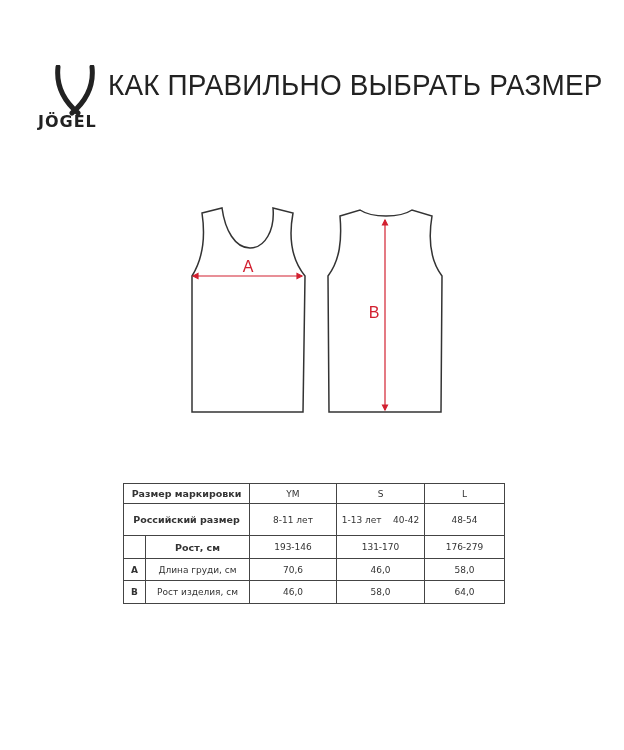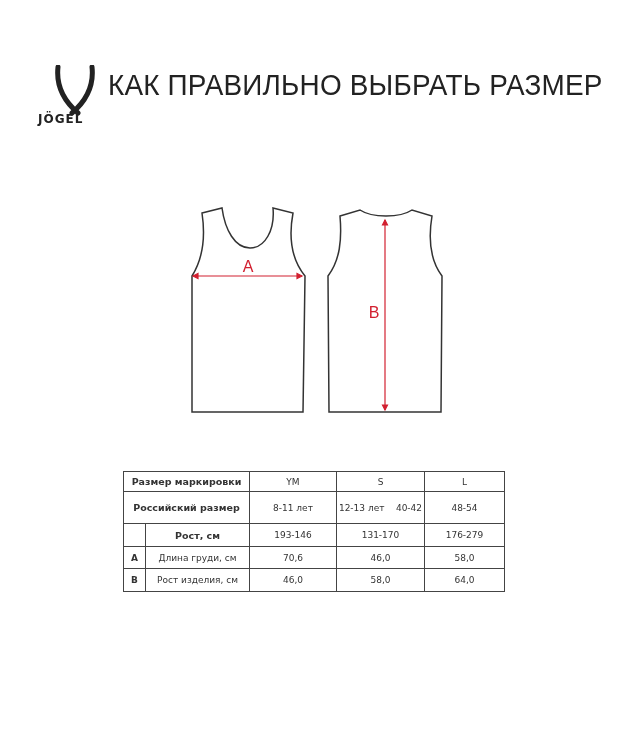--- a/index.html
+++ b/index.html
@@ -1,21 +1,21 @@
 <!DOCTYPE html>
 <html><head>
 <meta charset="utf-8">
 <style>
   html,body{margin:0;padding:0;background:#fff;}
   body{width:624px;height:750px;position:relative;overflow:hidden;font-family:"DejaVu Sans",sans-serif;color:#222;}
   .logo{position:absolute;left:50px;top:65px;width:50px;height:62px;}
-  .logo-word{position:absolute;left:38px;top:112px;font-size:12px;font-weight:bold;letter-spacing:1px;color:#222;font-family:"DejaVu Sans",sans-serif;}
+  .logo-word{position:absolute;left:38px;top:112px;font-size:16px;font-weight:bold;letter-spacing:1px;color:#222;font-family:"DejaVu Sans",sans-serif;}
   .title{position:absolute;left:108px;top:68px;font-size:30px;font-family:"Liberation Sans",sans-serif;letter-spacing:0.2px;color:#222;white-space:nowrap;transform:scaleX(0.93);transform-origin:left top;}
   .garments{position:absolute;left:180px;top:200px;}
-  table.sz{position:absolute;left:123px;top:471px;border-collapse:collapse;font-size:9px;}
+  table.sz{position:absolute;left:123px;top:483px;border-collapse:collapse;font-size:9px;}
   table.sz td{border:1px solid #444;text-align:center;padding:0;color:#333;}
   table.sz td.hdr{font-weight:bold;font-size:9.5px;}
   table.sz td.code{font-weight:bold;}
 </style>
 </head>
 <body>
 
 <svg class="logo" viewBox="0 0 50 62">
   <path d="M8 2 C6 20 14 36 28 48 M42 2 C44 20 36 36 22 48" stroke="#222" stroke-width="5" fill="none" stroke-linecap="round"></path>
 </svg>
@@ -45,21 +45,21 @@
   <tbody>
       <tr style="height:20px">
     <td class="hdr" colspan="2" style="width:125px">Размер маркировки</td>
     <td style="width:86px">YM</td>
     <td style="width:87px">S</td>
     <td style="width:79px">L</td>
   </tr>
   <tr style="height:32px">
     <td class="hdr" colspan="2">Российский размер</td>
     <td>8-11 лет</td>
-    <td style="white-space:pre">12-13 лет    40-42</td>
+    <td style="white-space:pre">1-13 лет    40-42</td>
     <td>48-54</td>
   </tr>
   <tr style="height:23px">
     <td class="code" style="width:21px"></td>
     <td class="hdr">Рост, см</td>
     <td>193-146</td>
     <td>131-170</td>
     <td>176-279</td>
   </tr>
   <tr style="height:22px">

